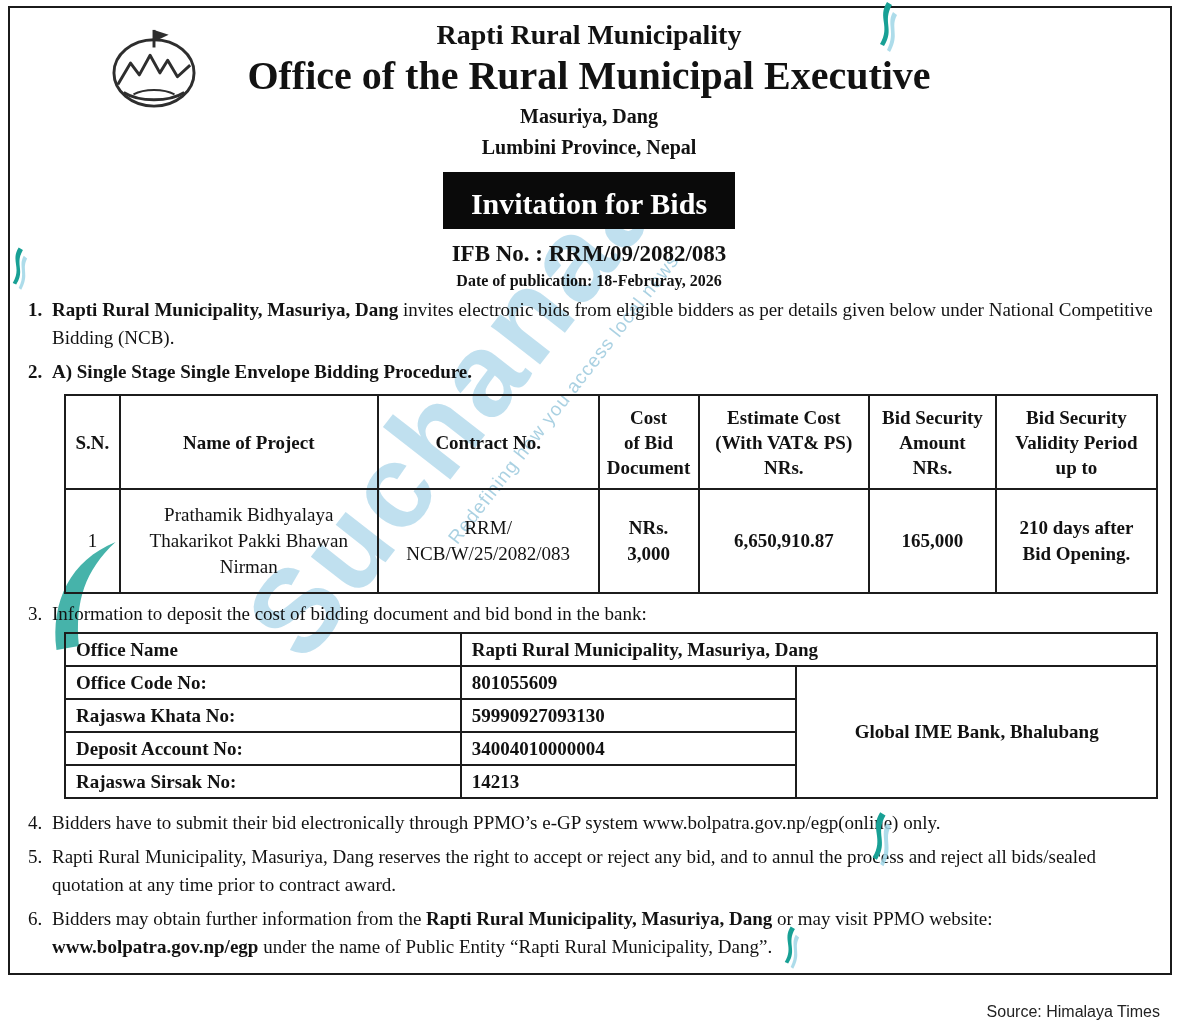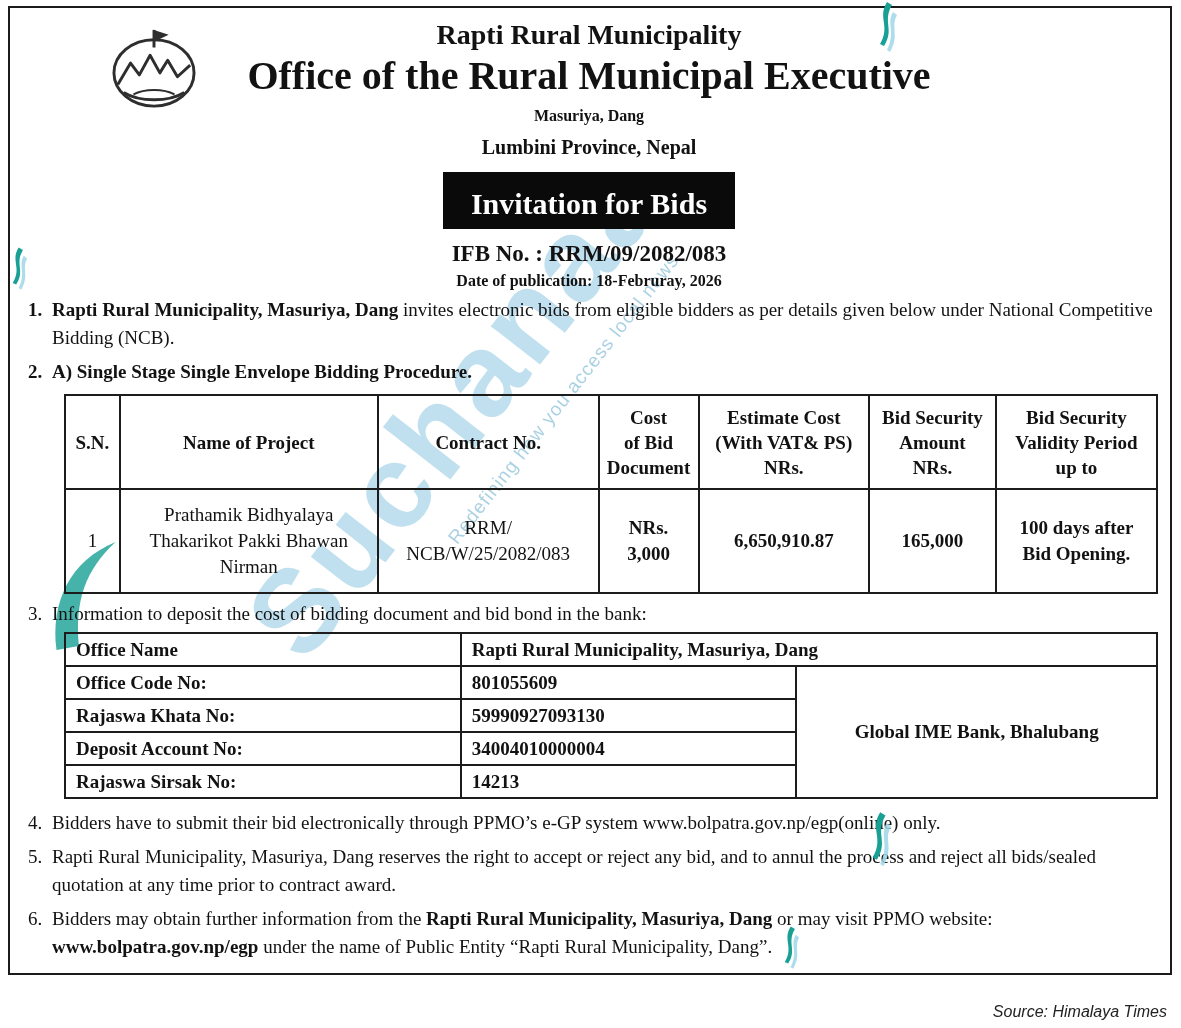--- a/index.html
+++ b/index.html
@@ -13,42 +13,42 @@
   .d1{left:872px;top:2px;width:26px;height:70px;}
   .d2{left:6px;top:246px;width:22px;height:62px;}
   .d3{left:864px;top:810px;width:28px;height:80px;}
   .d4{left:778px;top:926px;width:22px;height:60px;}
   .d5{left:48px;top:540px;width:72px;height:112px;z-index:0;}
   
   .logo{position:absolute;left:100px;top:18px;}
   .hdr{text-align:center;}
   .h-muni{font-size:28px;font-weight:bold;line-height:34px;margin-top:4px;}
   .h-office{font-size:40px;font-weight:bold;line-height:41px;margin-top:3px;}
-  .h-addr{font-size:16px;font-weight:bold;line-height:26px;margin-top:7px;}
+  .h-addr{font-size:20px;font-weight:bold;line-height:26px;margin-top:7px;}
   .h-addr2{font-size:20px;font-weight:bold;line-height:26px;margin-top:5px;}
   .banner-wrap{margin-top:12px;}
   .banner{display:inline-block;background:#0a0a0a;color:#ffffff;font-size:30px;font-weight:bold;padding:15px 28px 8px 28px;}
   .h-ifb{font-size:23px;font-weight:bold;margin-top:12px;}
   .h-date{font-size:16px;font-weight:bold;margin-top:5px;}
   
   .li{display:flex;font-size:19px;line-height:28px;margin-top:6px;}
   .li .num{width:32px;flex:none;padding-left:8px;box-sizing:border-box;}
   .li .txt{flex:1;padding-right:2px;}
   .b{font-weight:bold;}
   
   table{border-collapse:collapse;margin-left:44px;margin-top:8px;}
   th,td{border:2px solid #1c1c1c;font-size:19px;vertical-align:middle;padding:3px 6px;}
   .bid-table th{font-weight:bold;text-align:center;white-space:pre-line;height:86px;line-height:25px;}
   .bid-table td{text-align:center;white-space:pre-line;height:96px;line-height:26px;}
   .bank-table td{height:27px;line-height:24px;padding:2px 10px;}
   .bank-table .lbl{font-weight:bold;}
   .bank-table .val{font-weight:bold;}
   .bank-cell{text-align:center;font-weight:bold;}
   .footer-sign{text-align:right;font-size:23px;font-weight:bold;margin-top:10px;padding-right:6px;}
-  .source{position:absolute;right:14px;top:1003px;font-size:16px;font-style:italic;font-family:"Liberation Sans",sans-serif;color:#222;z-index:1;}
+  .source{position:absolute;right:21px;top:1003px;font-size:16px;font-family:"Liberation Sans",sans-serif;color:#222;z-index:1;}
 </style>
 </head>
 <body>
 
 <div class="page">
 
   <div class="watermark">
     <div class="wm-text">Suchanaa</div>
     <div class="wm-tag">Redefining how you access local news</div>
   </div>
@@ -138,21 +138,21 @@
         <td>1</td>
         <td>Prathamik Bidhyalaya
 Thakarikot Pakki Bhawan
 Nirman</td>
         <td>RRM/
 NCB/W/25/2082/083</td>
         <td class="b">NRs.
 3,000</td>
         <td class="b">6,650,910.87</td>
         <td class="b">165,000</td>
-        <td class="b">100 days after
+        <td class="b">210 days after
 Bid Opening.</td>
       </tr>
     </tbody>
       </table>
 
     <div class="li">
       <span class="num">3.</span>
       <span class="txt">
         <span>Information to deposit the cost of bidding document and bid bond in the bank:</span><br>
       </span>

